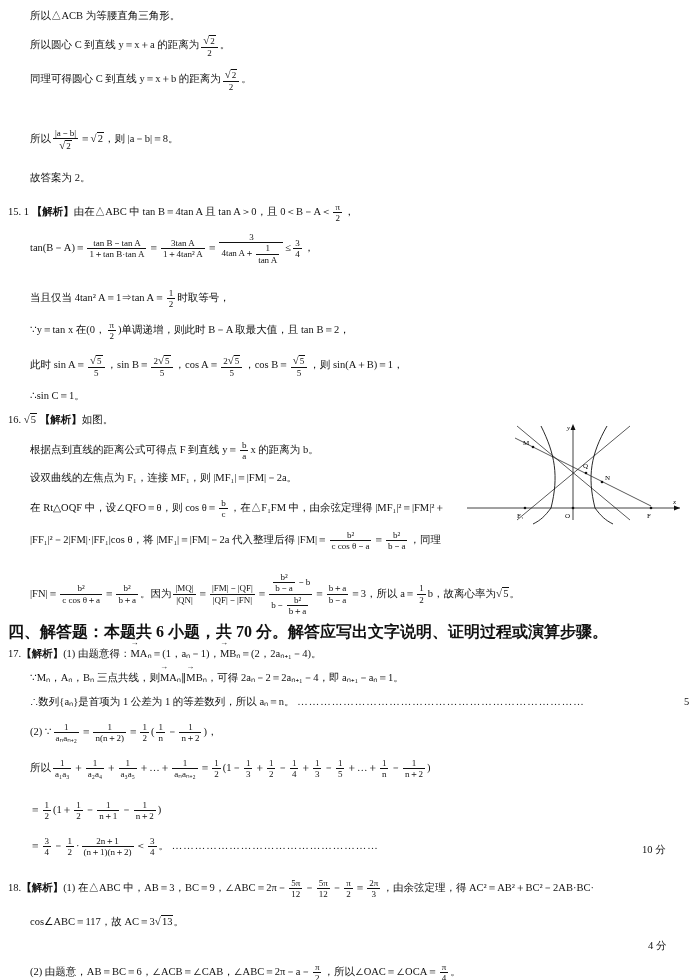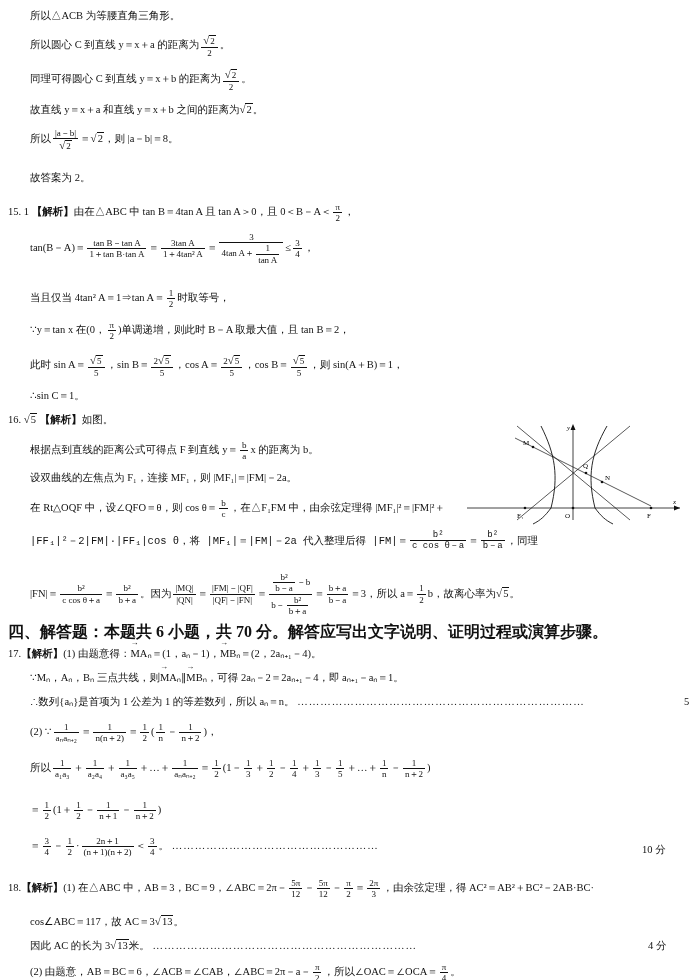--- a/index.html
+++ b/index.html
@@ -38,23 +38,20 @@
   </div>
 
   <div class="line" style="left:30px;top:34px;">
     <span>所以圆心 C 到直线 y＝x＋a 的距离为</span><span class="frac"><span class="num"><span class="sqrt"><span class="rad">√</span><span class="bar">2</span></span></span><span class="den">2</span></span><span>。</span>
   </div>
 
   <div class="line" style="left:30px;top:68px;">
     <span>同理可得圆心 C 到直线 y＝x＋b 的距离为</span><span class="frac"><span class="num"><span class="sqrt"><span class="rad">√</span><span class="bar">2</span></span></span><span class="den">2</span></span><span>。</span>
   </div>
 
-  <div class="line" style="left:30px;top:102px;">
-    <span>故直线 y＝x＋a 和直线 y＝x＋b 之间的距离为</span><span class="sqrt"><span class="rad">√</span><span class="bar">2</span></span><span>。</span>
-  </div>
 
   <div class="line" style="left:30px;top:128px;">
     <span>所以</span><span class="frac"><span class="num">|a－b|</span><span class="den"><span class="sqrt"><span class="rad">√</span><span class="bar">2</span></span></span></span><span>＝</span><span class="sqrt"><span class="rad">√</span><span class="bar">2</span></span><span>，则 |a－b|＝8。</span>
   </div>
 
   <div class="line" style="left:30px;top:170px;">
     <span>故答案为 2。</span>
   </div>
 
   <div class="line" style="left:8px;top:202px;">
@@ -94,21 +91,21 @@
   </div>
 
   <div class="line" style="left:30px;top:470px;">
     <span>设双曲线的左焦点为 F₁，连接 MF₁，则 |MF₁|＝|FM|－2a。</span>
   </div>
 
   <div class="line" style="left:30px;top:498px;">
     <span>在 Rt△OQF 中，设∠QFO＝θ，则 cos θ＝</span><span class="frac"><span class="num">b</span><span class="den">c</span></span><span>，在△F₁FM 中，由余弦定理得 |MF₁|²＝|FM|²＋</span>
   </div>
 
-  <div class="line" style="left:30px;top:530px;font-family:Liberation Mono, monospace;">
+  <div class="line" style="left:30px;top:530px;">
     <span>|FF₁|²－2|FM|·|FF₁|cos θ，将 |MF₁|＝|FM|－2a 代入整理后得 |FM|＝</span><span class="frac"><span class="num">b²</span><span class="den">c cos θ－a</span></span><span>＝</span><span class="frac"><span class="num">b²</span><span class="den">b－a</span></span><span>，同理</span>
   </div>
 
   <div class="line" style="left:30px;top:572px;">
     <span>|FN|＝</span><span class="frac"><span class="num">b²</span><span class="den">c cos θ＋a</span></span><span>＝</span><span class="frac"><span class="num">b²</span><span class="den">b＋a</span></span><span>。因为</span><span class="frac"><span class="num">|MQ|</span><span class="den">|QN|</span></span><span>＝</span><span class="frac"><span class="num">|FM|－|QF|</span><span class="den">|QF|－|FN|</span></span><span>＝</span><span class="frac"><span class="num"><span class="frac"><span class="num">b²</span><span class="den">b－a</span></span>－b</span><span class="den">b－<span class="frac"><span class="num">b²</span><span class="den">b＋a</span></span></span></span><span>＝</span><span class="frac"><span class="num">b＋a</span><span class="den">b－a</span></span><span>＝3，所以 a＝</span><span class="frac"><span class="num">1</span><span class="den">2</span></span><span>b，故离心率为</span><span class="sqrt"><span class="rad">√</span><span class="bar">5</span></span><span>。</span>
   </div>
 
   <svg class="figure" style="left:455px;top:420px;" width="232" height="110" viewBox="0 0 232 110">
 
     <line x1="12" y1="88" x2="225" y2="88" stroke="#111" stroke-width="0.8"></line>
@@ -185,24 +182,20 @@
   </div>
 
   <div class="line" style="left:8px;top:878px;">
     <span>18.</span><span class="bold">【解析】</span><span>(1) 在△ABC 中，AB＝3，BC＝9，∠ABC＝2π－</span><span class="frac"><span class="num">5π</span><span class="den">12</span></span><span>－</span><span class="frac"><span class="num">5π</span><span class="den">12</span></span><span>－</span><span class="frac"><span class="num">π</span><span class="den">2</span></span><span>＝</span><span class="frac"><span class="num">2π</span><span class="den">3</span></span><span>，由余弦定理，得 AC²＝AB²＋BC²－2AB·BC·</span>
   </div>
 
   <div class="line" style="left:30px;top:914px;">
     <span>cos∠ABC＝117，故 AC＝3</span><span class="sqrt"><span class="rad">√</span><span class="bar">13</span></span><span>。</span>
   </div>
 
-  <div class="line" style="left:30px;top:938px;">
-    <span>因此 AC 的长为 3</span><span class="sqrt"><span class="rad">√</span><span class="bar">13</span></span><span>米。</span>
-    <span class="dots">……………………………………………………………</span>
-  </div>
   <div class="line" style="left:648px;top:938px;">
     <span>4 分</span>
   </div>
 
   <div class="line" style="left:30px;top:962px;">
     <span>(2) 由题意，AB＝BC＝6，∠ACB＝∠CAB，∠ABC＝2π－a－</span><span class="frac"><span class="num">π</span><span class="den">2</span></span><span>，所以∠OAC＝∠OCA＝</span><span class="frac"><span class="num">π</span><span class="den">4</span></span><span>。</span>
   </div>
 
 </div>
 

